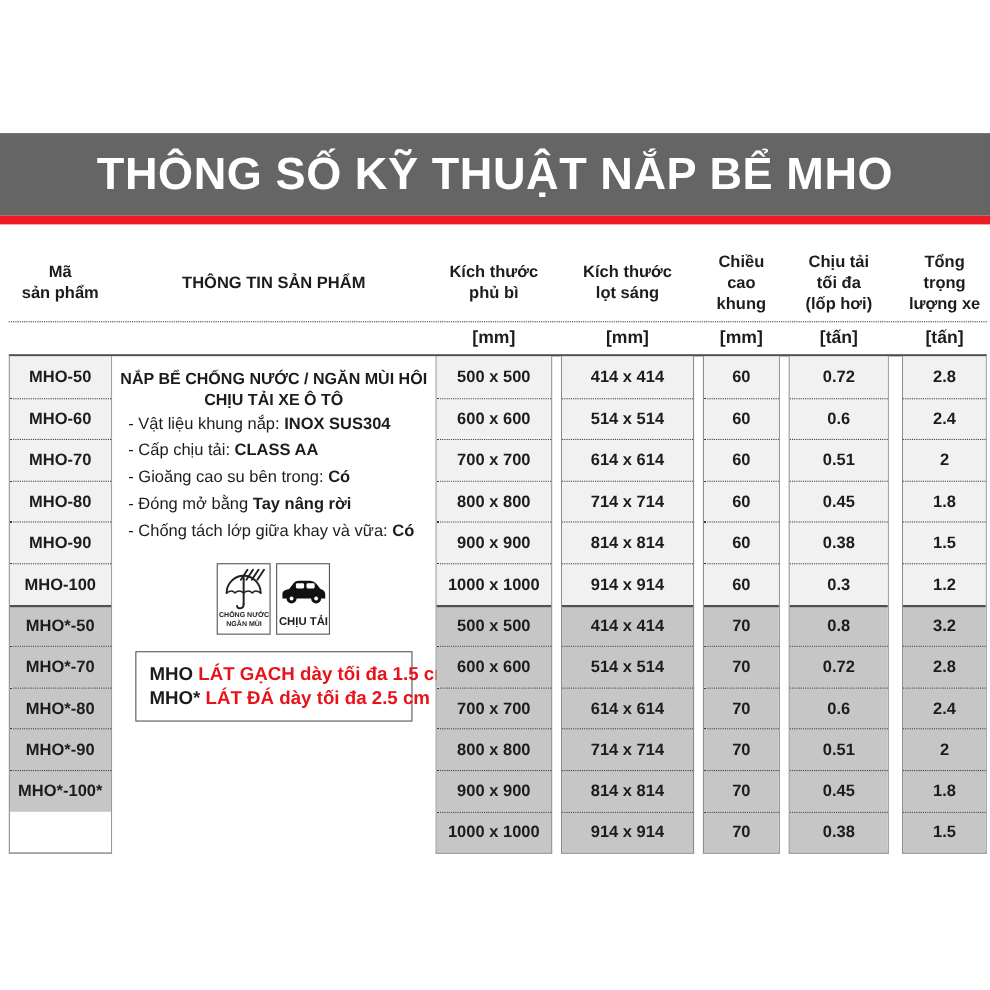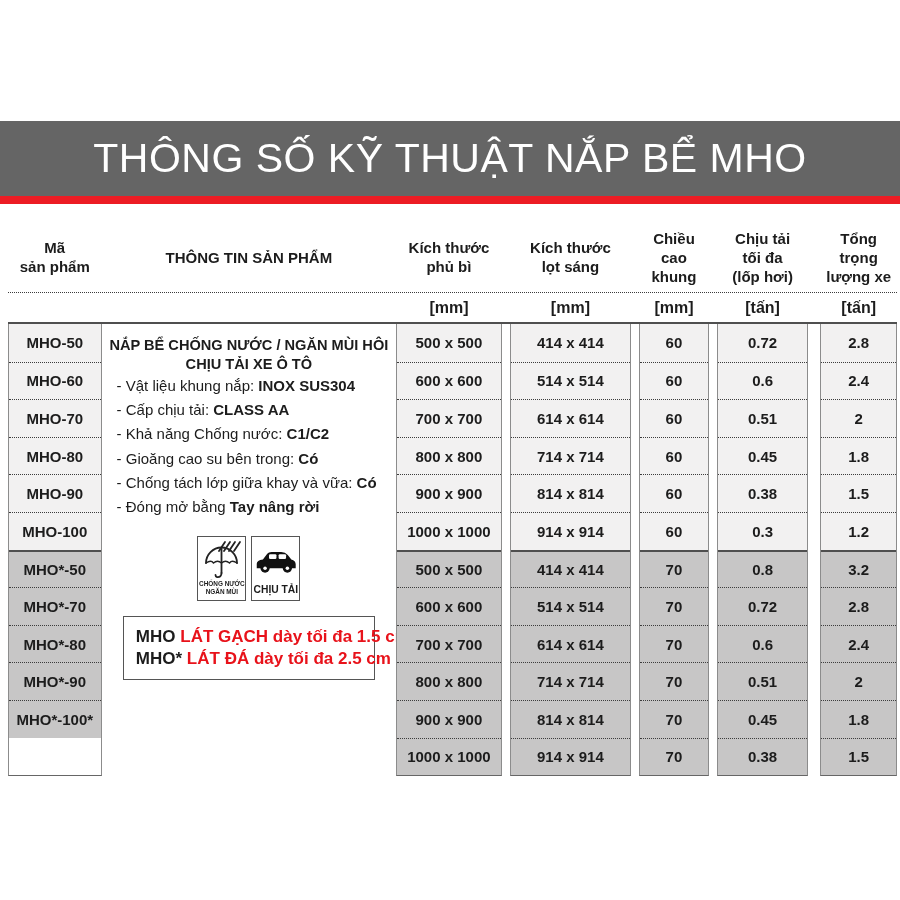--- a/index.html
+++ b/index.html
@@ -6,21 +6,21 @@
     --title-bar:#656565; --accent-red:#ec1c24; --row-light:#f2f1f1; --row-dark:#c7c6c6;
     --ink:#1c1c1c; --note-red:#e8121a; --line-dark:#4f4f4f; --line-mid:#8c8c8c;
   }
   *{box-sizing:border-box;margin:0;padding:0}
   html,body{background:#ffffff}
   body{font-family:"Liberation Sans",sans-serif;color:var(--ink);}
   .page{position:relative;width:900px;height:900px;background:#fff;overflow:hidden}
 
   .titlebar{position:absolute;left:0;top:121px;width:900px;height:75px;background:var(--title-bar);
     display:flex;align-items:center;justify-content:center}
-  .titlebar h1{color:#fff;font-size:41px;font-weight:400;letter-spacing:.5px;white-space:nowrap}
+  .titlebar h1{color:#fff;font-size:41px;font-weight:700;letter-spacing:.5px;white-space:nowrap}
   .redline{position:absolute;left:0;top:196px;width:900px;height:8px;background:var(--accent-red)}
 
   .spec{position:absolute;left:8px;top:222px;width:889px}
 
   
   .w-code{width:94px}
   .w-info{width:296px}
   .w-size{width:106px}
   .w-clear{width:122px;margin-left:8px}
   .w-height{width:70px;margin-left:8px}
@@ -130,24 +130,23 @@
         </div>
 
       <div class="info-cell w-info">
         <div class="info-title">
           <div>NẮP BỂ CHỐNG NƯỚC / NGĂN MÙI HÔI</div>
           <div>CHỊU TẢI XE Ô TÔ</div>
         </div>
         <div class="bullets" id="bullet-list">
             <div class="bullet"><span>- Vật liệu khung nắp: </span><b>INOX SUS304</b></div>
             <div class="bullet"><span>- Cấp chịu tải: </span><b>CLASS AA</b></div>
-            <div class="bullet"><span>- Khả năng Chống nước: </span><b>C1/C2</b></div>
             <div class="bullet"><span>- Gioăng cao su bên trong: </span><b>Có</b></div>
+            <div class="bullet"><span>- Đóng mở bằng </span><b>Tay nâng rời</b></div>
             <div class="bullet"><span>- Chống tách lớp giữa khay và vữa: </span><b>Có</b></div>
-            <div class="bullet"><span>- Đóng mở bằng </span><b>Tay nâng rời</b></div>
           </div>
 
         <div class="icon-row">
           <div class="icon-box">
             <div class="glyph">
               <svg width="40" height="40" viewBox="0 0 40 40" fill="none" stroke="#222" stroke-width="1.8" stroke-linecap="round">
                 <line x1="23" y1="2" x2="17" y2="11"></line>
                 <line x1="28" y1="2" x2="22" y2="11"></line>
                 <line x1="33" y1="2" x2="27" y2="11"></line>
                 <line x1="38" y1="2" x2="32" y2="11"></line>

